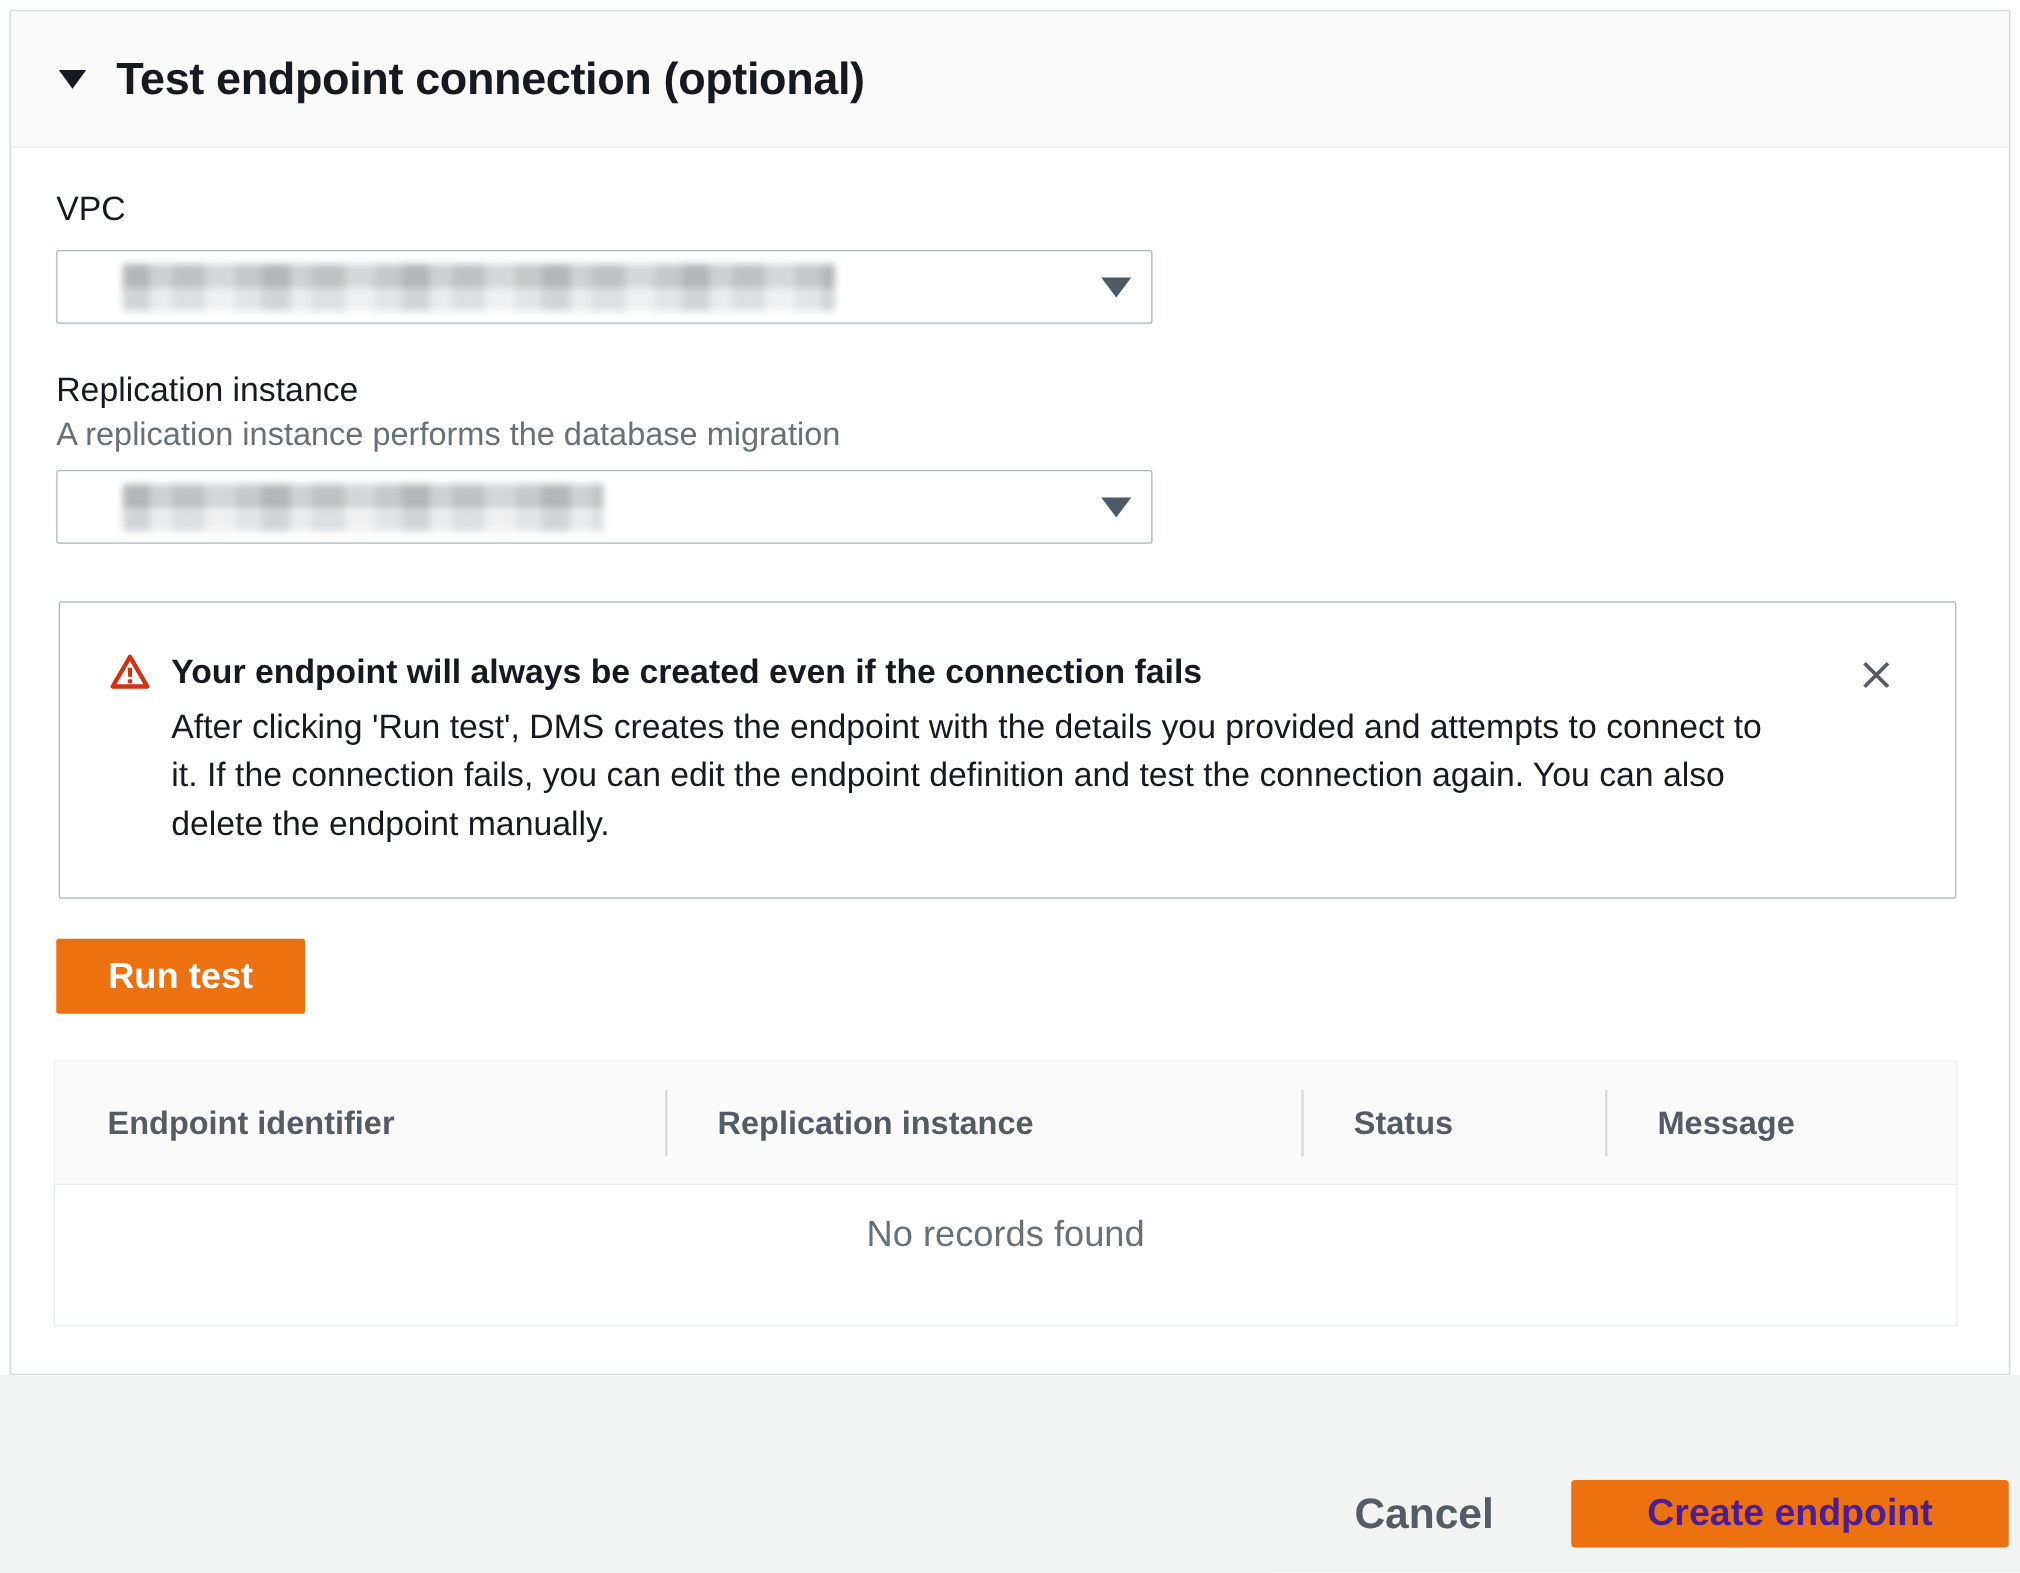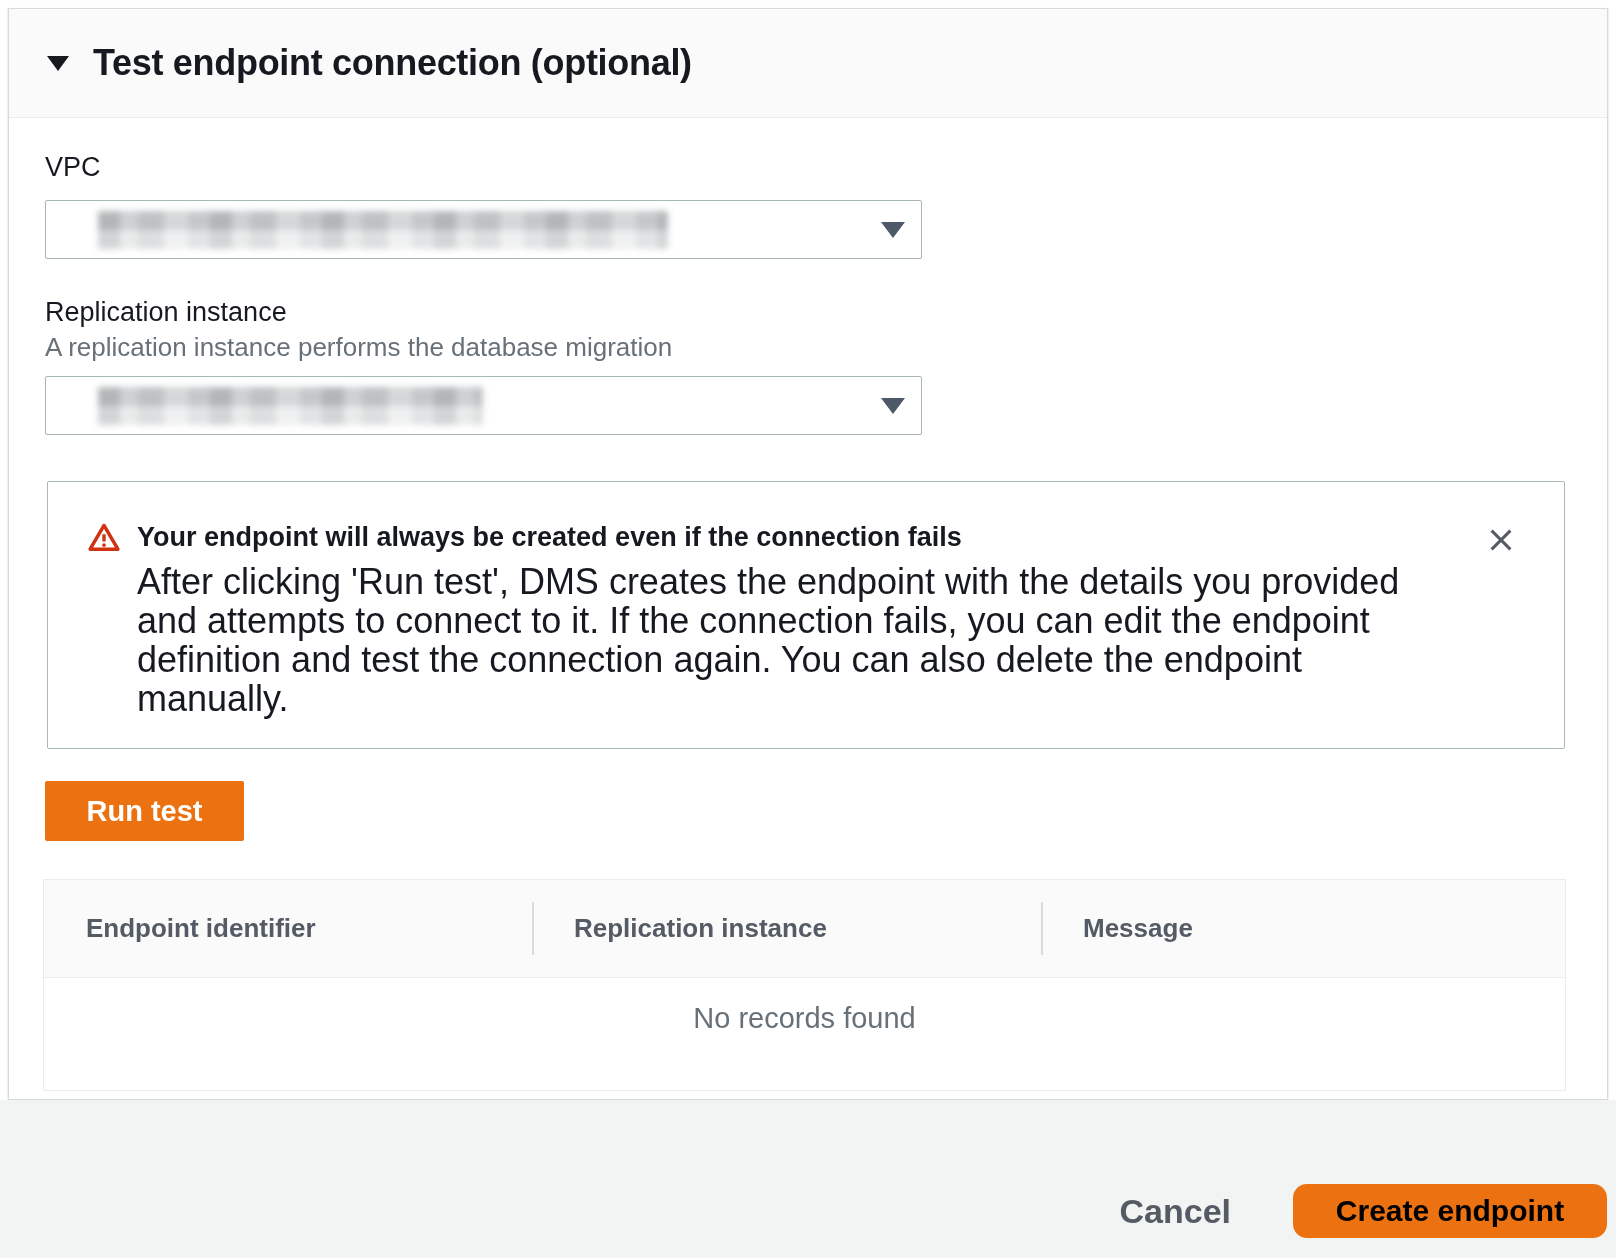--- a/index.html
+++ b/index.html
@@ -107,21 +107,21 @@
     position: absolute;
     left: 40px; top: 40px;
   }
   .alert-title {
     font-size: 27px;
     line-height: 34px;
     font-weight: bold;
     color: #16191f;
   }
   .alert-body {
-    font-size: 36px;
+    font-size: 27px;
     line-height: 39px;
     color: #16191f;
     margin-top: 8px;
     max-width: 1295px;
   }
   .alert-close {
     position: absolute;
     top: 42px; right: 46px;
     width: 34px; height: 34px;
     background: none; border: none;
@@ -202,25 +202,25 @@
     background: none; border: none;
     height: 54px; line-height: 54px;
     margin-right: 62px;
     font-family: inherit;
     font-size: 34px;
     font-weight: bold;
     color: #545b64;
     cursor: pointer;
   }
   .btn-create {
-    width: 314px; height: 54px;
+    width: 350px; height: 54px;
     background: #ec7211;
     border: none;
-    border-radius: 14px;
-    color: #000000;
+    border-radius: 3px;
+    color: #4c1d95;
     font-family: inherit;
     font-size: 30px;
     font-weight: bold;
     cursor: pointer;
   }
 </style>
 </head>
 <body>
 
 <div class="panel">
@@ -261,20 +261,21 @@
         </svg>
       </button>
     </div>
 
     <button class="btn-run">Run test</button>
 
     <div class="results-table">
       <div class="thead">
         <div class="th th-1">Endpoint identifier</div>
         <div class="th th-2">Replication instance</div>
+        <div class="th th-3">Status</div>
         <div class="th th-4">Message</div>
       </div>
       <div class="tbody">
         <span>No records found</span>
       </div>
     </div>
 
   </div>
 </div>
 

